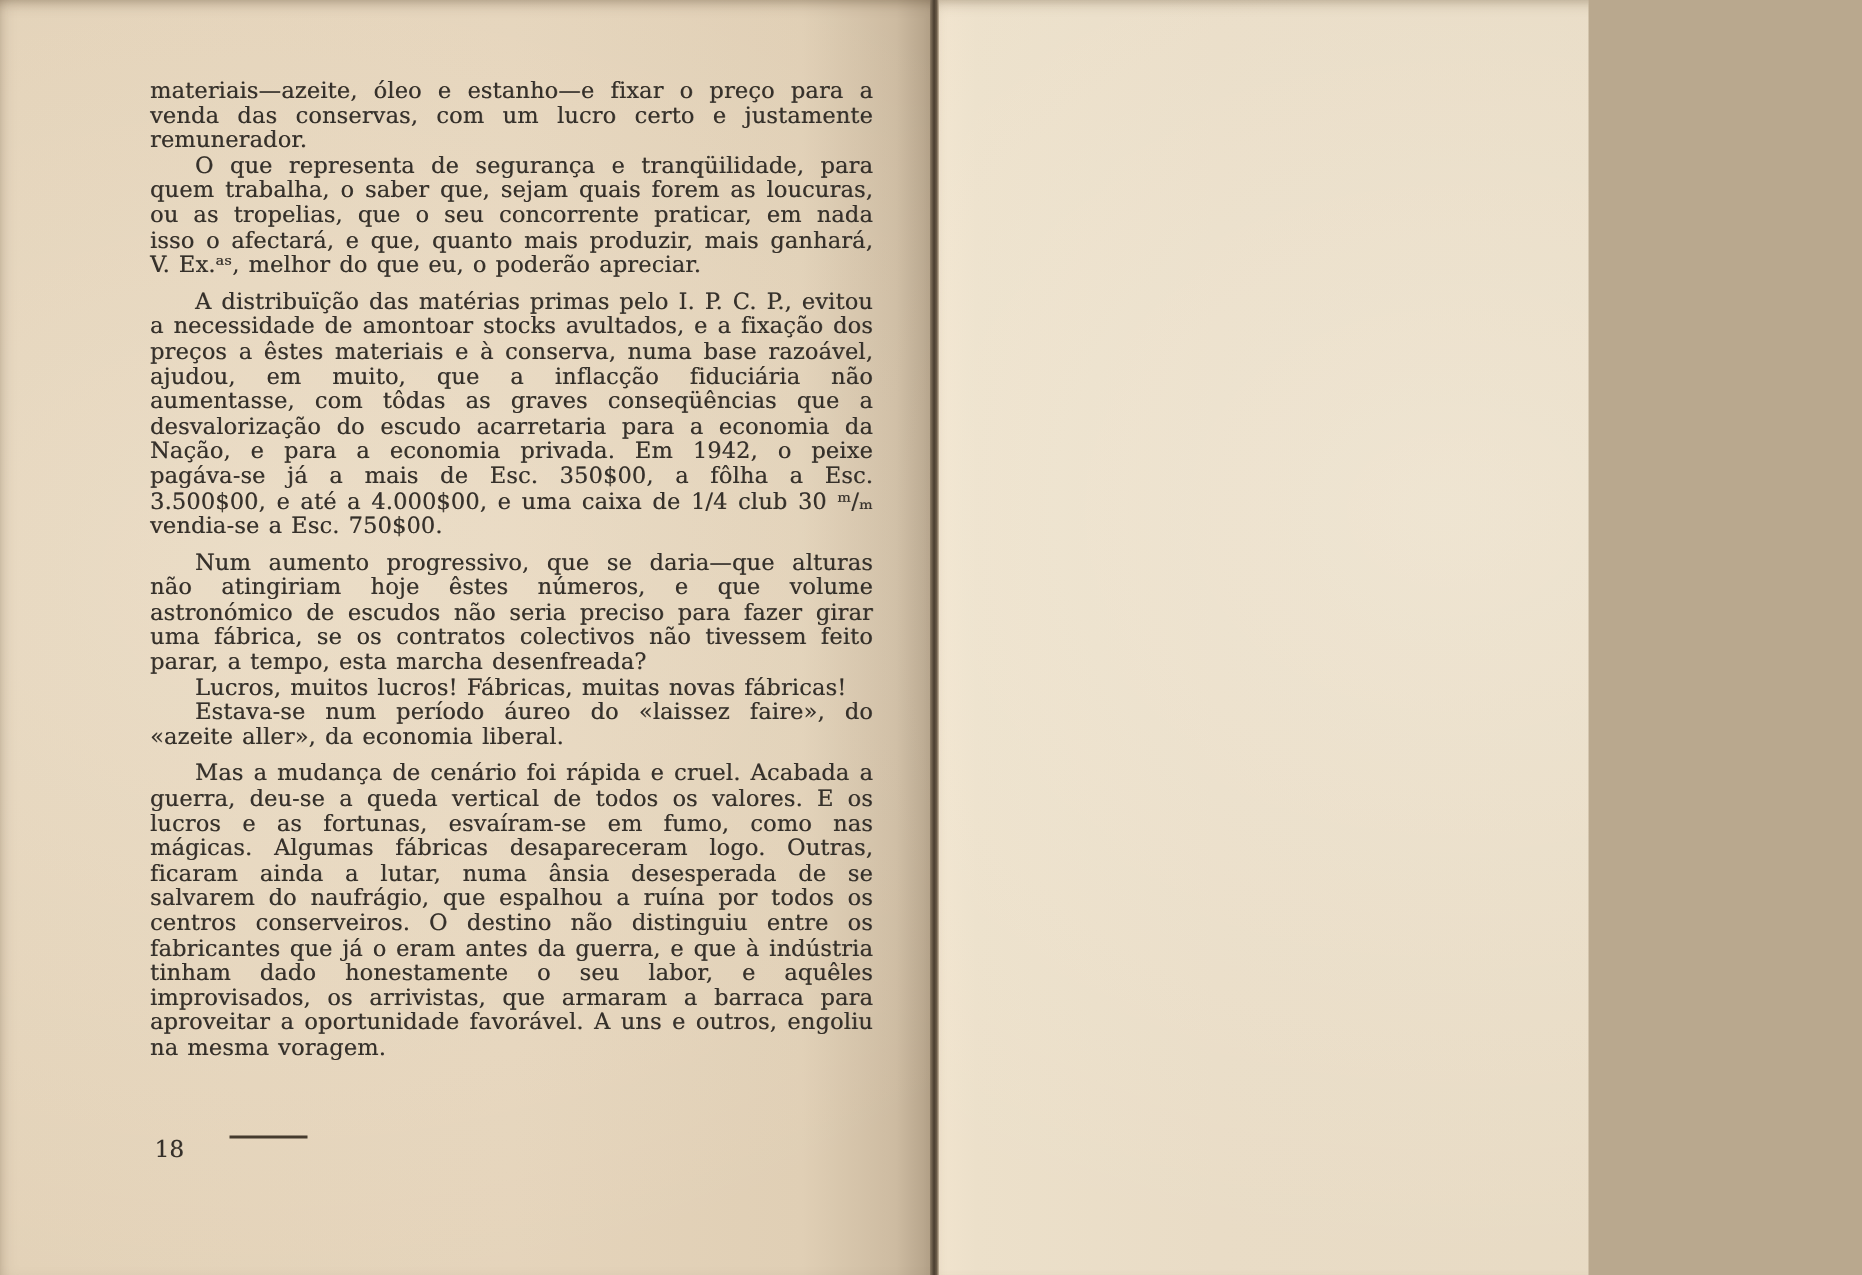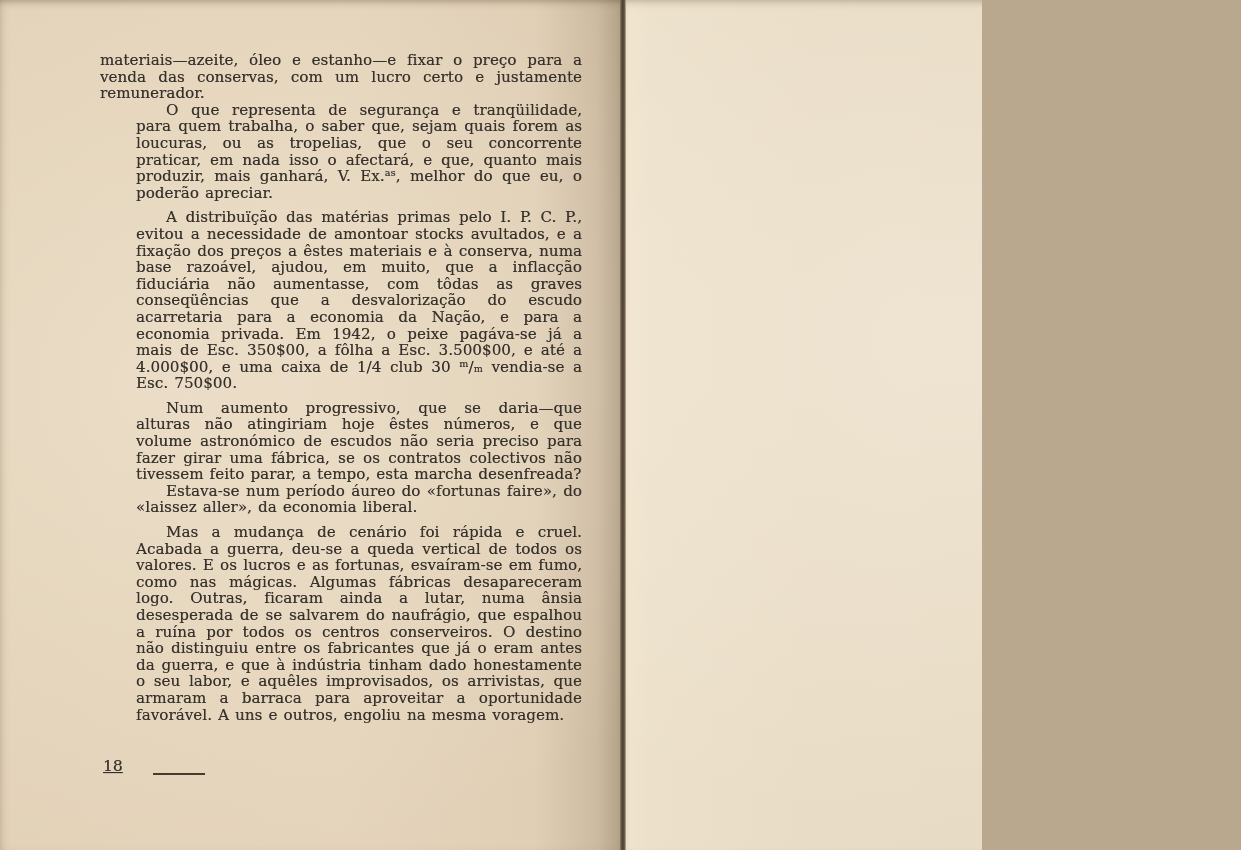--- a/index.html
+++ b/index.html
@@ -2,21 +2,21 @@
 <html><head>
 <meta charset="utf-8">
 <style>
   html, body {
     margin: 0;
     padding: 0;
     background: #b9a88e;
   }
   .spread {
     position: relative;
-    width: 982px;
+    width: 1059px;
     height: 850px;
     overflow: hidden;
     font-family: "DejaVu Serif", "Liberation Serif", serif;
   }
   .page {
     position: absolute;
     top: 0;
     height: 850px;
   }
   .page-left {
@@ -49,31 +49,30 @@
     color: #35302a;
     font-size: 15px;
     line-height: 16.6px;
     text-align: justify;
     letter-spacing: 0.1px;
     word-spacing: 1.2px;
     text-shadow: 0.3px 0.3px 0 rgba(53,48,42,0.55);
   }
   .text-left  { left: 100px; width: 482px; }
   .text-block p { margin: 0; }
-  .text-block p.indent { text-indent: 30px; margin-left: 36px; }
+  .text-block p.indent { text-indent: 30px; }
   .text-block p.gap { margin-top: 8px; }
   .footer {
     position: absolute;
     color: #35302a;
     font-size: 15.5px;
     text-shadow: 0.3px 0.3px 0 rgba(53,48,42,0.5);
     display: flex;
-    align-items: flex-end;
+    align-items: flex-start;
     gap: 30px;
-    text-decoration: underline;
   }
   .footer-left  { left: 103px; top: 757px; }
   .footer-right { right: 108px; top: 759px; flex-direction: column; }
   .rule {
     display: inline-block;
     width: 52px;
     height: 2px;
     background: #453b2e;
   }
 </style>
@@ -81,21 +80,22 @@
 <body>
 
 <div class="spread">
 
   <div class="page page-left">
     <div class="text-block text-left" id="left-text">
         <p class="">materiais—azeite, óleo e estanho—e fixar o preço para a venda das conservas, com um lucro certo e justamente remunerador.</p>
         <p class="indent">O que representa de segurança e tranqüilidade, para quem trabalha, o saber que, sejam quais forem as loucuras, ou as tropelias, que o seu concorrente praticar, em nada isso o afectará, e que, quanto mais produzir, mais ganhará, V. Ex.ᵃˢ, melhor do que eu, o poderão apreciar.</p>
         <p class="indent gap">A distribuïção das matérias primas pelo I. P. C. P., evitou a necessidade de amontoar stocks avultados, e a fixação dos preços a êstes materiais e à conserva, numa base razoável, ajudou, em muito, que a inflacção fiduciária não aumentasse, com tôdas as graves conseqüências que a desvalorização do escudo acarretaria para a economia da Nação, e para a economia privada. Em 1942, o peixe pagáva-se já a mais de Esc. 350$00, a fôlha a Esc. 3.500$00, e até a 4.000$00, e uma caixa de 1/4 club 30 ᵐ/ₘ vendia-se a Esc. 750$00.</p>
         <p class="indent gap">Num aumento progressivo, que se daria—que alturas não atingiriam hoje êstes números, e que volume astronómico de escudos não seria preciso para fazer girar uma fábrica, se os contratos colectivos não tivessem feito parar, a tempo, esta marcha desenfreada?</p>
-        <p class="indent">Estava-se num período áureo do «fortunas faire», do «laissez aller», da economia liberal.</p>
+        <p class="indent">Lucros, muitos lucros! Fábricas, muitas novas fábricas!</p>
+        <p class="indent">Estava-se num período áureo do «laissez faire», do «azeite aller», da economia liberal.</p>
         <p class="indent gap">Mas a mudança de cenário foi rápida e cruel. Acabada a guerra, deu-se a queda vertical de todos os valores. E os lucros e as fortunas, esvaíram-se em fumo, como nas mágicas. Algumas fábricas desapareceram logo. Outras, ficaram ainda a lutar, numa ânsia desesperada de se salvarem do naufrágio, que espalhou a ruína por todos os centros conserveiros. O destino não distinguiu entre os fabricantes que já o eram antes da guerra, e que à indústria tinham dado honestamente o seu labor, e aquêles improvisados, os arrivistas, que armaram a barraca para aproveitar a oportunidade favorável. A uns e outros, engoliu na mesma voragem.</p>
       </div>
     <div class="footer footer-left">
       <span class="pagenum">18</span>
       <span class="rule"></span>
     </div>
   </div>
 
   <div class="spine"></div>
 

